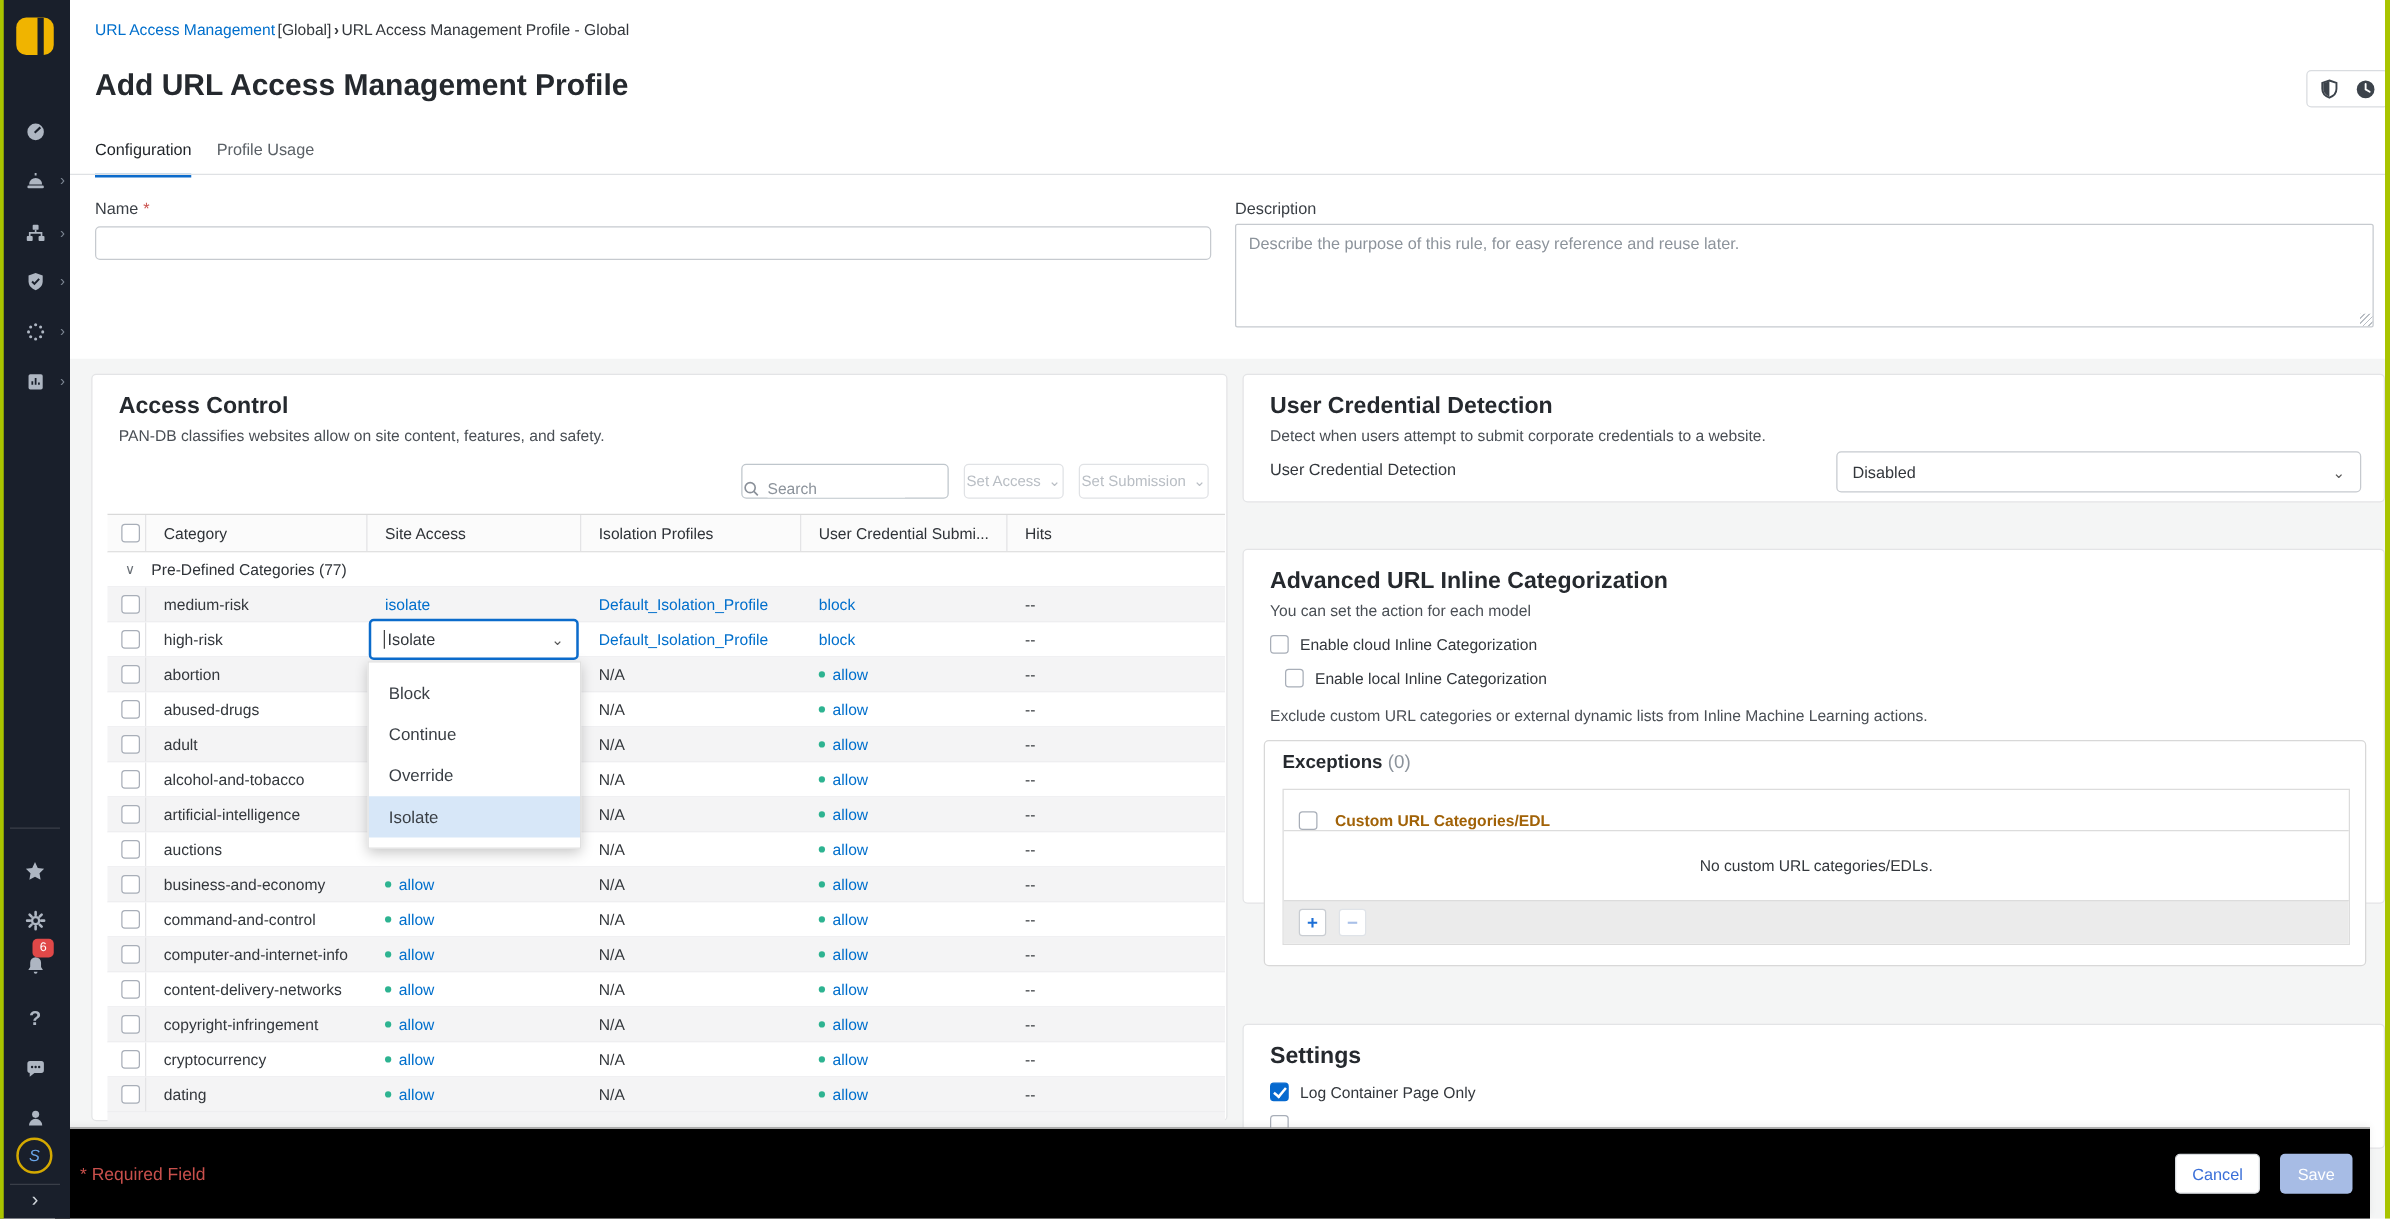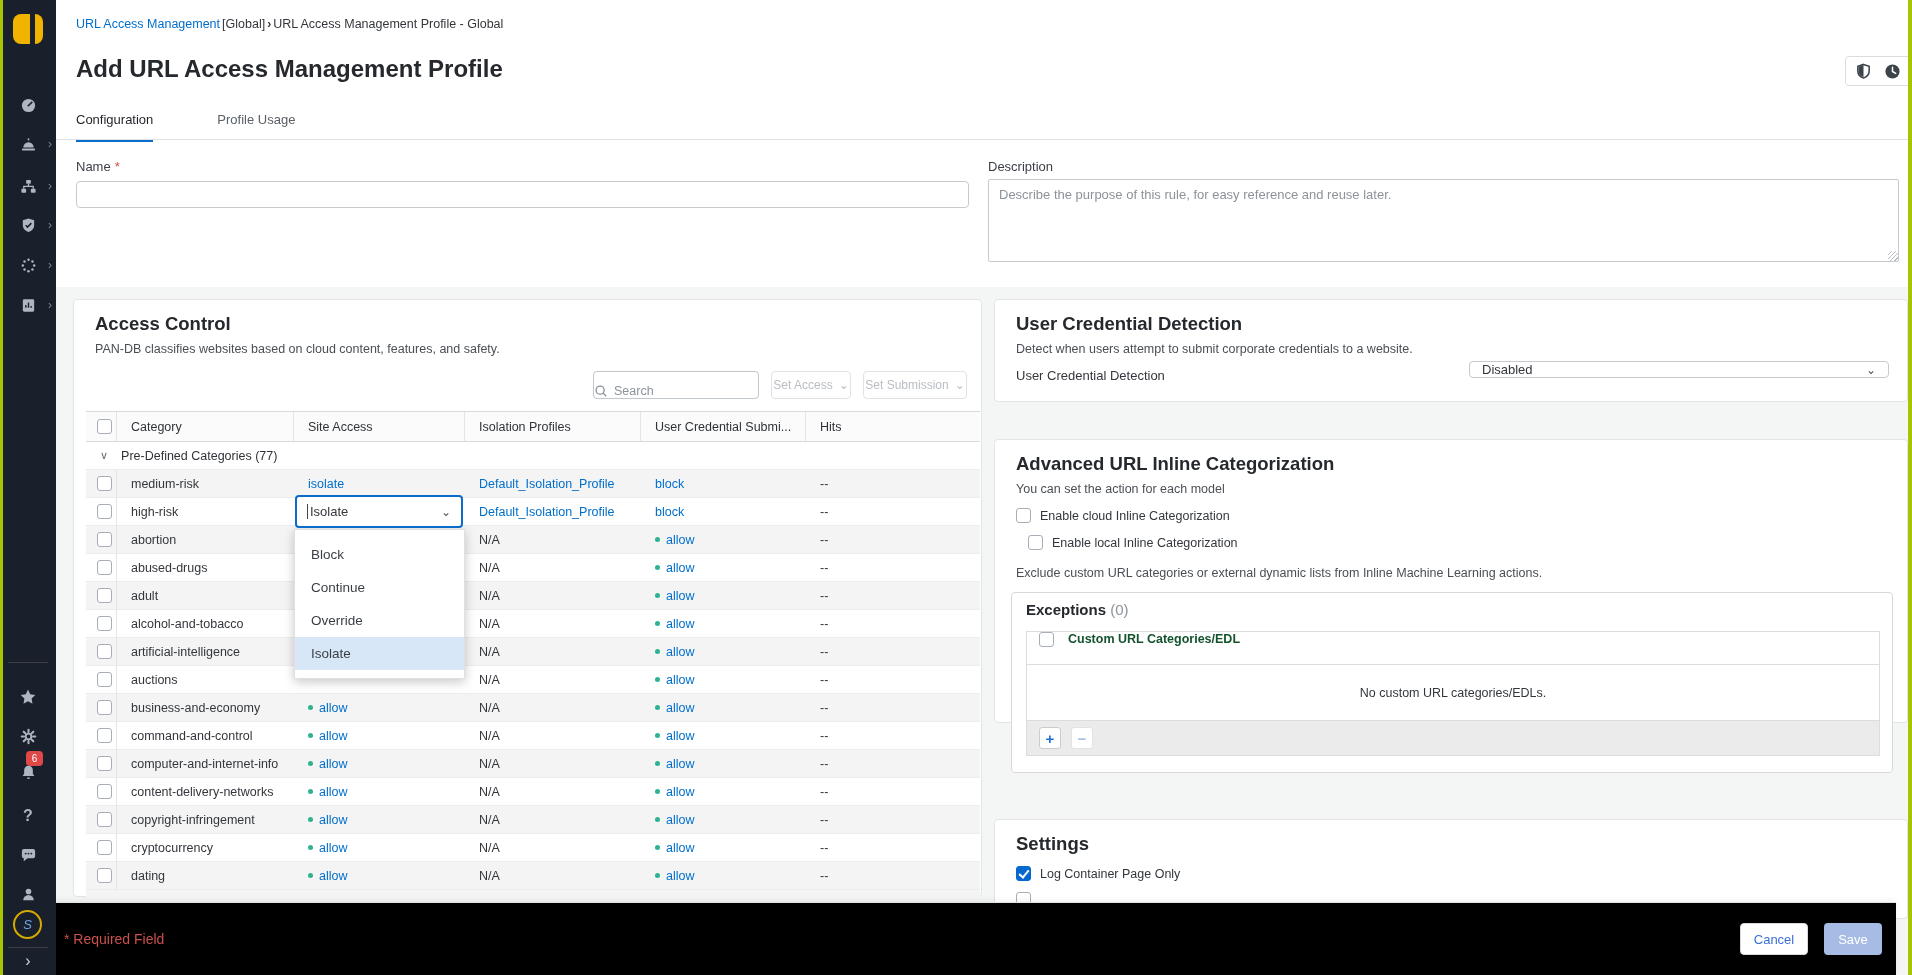--- a/index.html
+++ b/index.html
@@ -22,21 +22,21 @@
   .avatar{position:absolute;left:13px;top:910px;width:29px;height:29px;border-radius:50%;border:2px solid #d4a900;color:#6aa6e8;font-size:13px;font-style:italic;display:flex;align-items:center;justify-content:center}
   .collapse{position:absolute;left:0;top:952px;width:56px;text-align:center;color:#cfd4da;font-size:16px;cursor:pointer}
 
   
   .breadcrumb{position:absolute;left:76px;top:17px;font-size:12.5px;display:flex;gap:2px;align-items:center}
   .breadcrumb .lnk{color:#006fcc;cursor:pointer}
   .breadcrumb .sep{color:#33373c;font-size:12px;font-weight:bold}
   .page-title{position:absolute;left:76px;top:55px;font-size:24px;font-weight:600;color:#25292e}
   .hdr-actions{position:absolute;left:1845px;top:56px;height:30px;border:1px solid #d9dce0;border-radius:4px;display:flex;align-items:center;gap:12px;padding:0 9px;background:#fff}
   .hdr-actions svg{display:block;cursor:pointer}
-  .tabs{position:absolute;left:76px;top:112px;display:flex;gap:64px;font-size:13px}
+  .tabs{position:absolute;left:76px;top:112px;display:flex;gap:20px;font-size:13px}
   .tab{padding-bottom:12px;color:#5a6066;cursor:pointer}
   .tab.active{color:#1f2328;border-bottom:3px solid #0b6bcb}
   .tabline{position:absolute;left:56px;top:139px;width:1852px;border-top:1px solid #dfe1e4}
 
   .fld-label{position:absolute;font-size:13px;color:#3a3f45}
   .req{color:#c9504c;margin-left:4px}
   .name-input{position:absolute;left:76px;top:181px;width:893px;height:27px;border:1px solid #c6cacf;border-radius:4px;padding:0 8px;font-size:13px}
   .desc-area{position:absolute;left:988px;top:179px;width:911px;height:83px;border:1px solid #c6cacf;border-radius:2px;padding:7px 10px;font-size:13px;resize:none;color:#33373c}
   .desc-area::placeholder,.name-input::placeholder,.search-input::placeholder{color:#8c939b}
   .grip{position:absolute;left:1888px;top:251px;width:10px;height:10px;background:repeating-linear-gradient(-45deg,transparent 0 2px,#b9bec4 2px 3px)}
@@ -76,30 +76,30 @@
   .dropdown{position:absolute;left:220px;top:229px;width:171px;height:150px;background:#fff;border:1px solid #e0e0e0;box-shadow:0 3px 10px rgba(0,0,0,.22);z-index:20;overflow:hidden}
   .dd-item{height:33px;display:flex;align-items:center;padding-left:16px;font-size:13.5px;color:#3a3f45;cursor:pointer}
   .dd-item:first-child{margin-top:-25px}
   .dd-item.hl{background:#d7e7f8}
 
   
   .ucd-card{left:994px;top:299px;width:914px;height:103px}
   .ucd-label{position:absolute;left:21px;top:68px;font-size:13px;color:#33373c}
   .select{position:absolute;border:1px solid #c6cacf;border-radius:4px;background:#fff;display:flex;align-items:center;padding:0 12px;font-size:13px;color:#33373c;cursor:pointer}
   .select .schev{margin-left:auto;color:#555;font-size:12px}
-  .ucd-select{left:474px;top:61px;width:420px;height:17px}
+  .ucd-select{left:474px;top:61px;width:420px;height:33px}
 
   .adv-card{left:994px;top:439px;width:914px;height:284px}
   .ckrow{position:absolute;left:21px;display:flex;align-items:center;gap:9px;font-size:12.5px;color:#33373c}
   .adv-note{position:absolute;left:21px;top:126px;font-size:12.5px;color:#4a4f55}
   .exc-box{position:absolute;left:16px;top:152px;width:882px;height:181px;border:1px solid #d8d8d8;border-radius:4px;background:#fff}
   .exc-title{position:absolute;left:14px;top:8px;font-size:15px;font-weight:700;color:#25292e}
   .exc-count{font-weight:400;color:#8c939b}
   .exc-tbl{position:absolute;left:14px;top:38px;width:854px;border:1px solid #dcdcdc}
-  .exc-hrow{height:33px;display:flex;align-items:flex-start;gap:14px;padding-left:12px;border-bottom:1px solid #dcdcdc;font-size:12.5px;font-weight:700;color:#14532d}
+  .exc-hrow{height:33px;display:flex;align-items:flex-end;gap:14px;padding-left:12px;border-bottom:1px solid #dcdcdc;font-size:12.5px;font-weight:700;color:#a16207}
   .exc-empty{height:55px;display:flex;align-items:center;justify-content:center;font-size:12.5px;color:#33373c}
   .exc-foot{height:35px;background:#ebebeb;border-top:1px solid #dcdcdc;display:flex;align-items:center;gap:10px;padding-left:12px}
   .mini-btn{width:22px;height:22px;border-radius:3px;background:#fff;display:flex;align-items:center;justify-content:center;font-size:15px;font-weight:700;cursor:pointer}
   .mini-btn.add{border:1px solid #c9cdd2;color:#1d6fd6}
   .mini-btn.rem{border:1px solid #dfe3e8;color:#a9c0e8}
 
   .set-card{left:994px;top:819px;width:914px;height:100px;overflow:hidden}
 
   
   .footer{position:absolute;left:44px;top:902px;width:1852px;height:73px;background:#000000;border-top:1px solid #e2e2e2;box-shadow:0 -2px 6px rgba(0,0,0,.06);z-index:30;display:flex;align-items:center;justify-content:space-between;padding:0 14px 0 20px}
@@ -246,21 +246,21 @@
 <input class="name-input" value="" style="">
 
 <div class="fld-label" style="left:988px;top:159px">Description</div>
 <textarea class="desc-area" placeholder="Describe the purpose of this rule, for easy reference and reuse later." style=""></textarea>
 <div class="grip"></div>
 
 <div class="content-bg"></div>
 
 <div class="card ac-card">
   <div class="card-title">Access Control</div>
-  <div class="card-sub">PAN-DB classifies websites based on cloud content, features, and safety.</div>
+  <div class="card-sub">PAN-DB classifies websites allow on site content, features, and safety.</div>
 
   <div class="search-box">
     <svg width="14" height="14" viewBox="0 0 16 16">
       <circle cx="7" cy="7" r="4.6" fill="none" stroke="#8a9099" stroke-width="1.5"></circle>
       <path d="M10.4 10.4 14 14" stroke="#8a9099" stroke-width="1.5"></path>
     </svg>
     <input class="search-input" placeholder="Search" style="">
   </div>
   <div class="ghost-btn" style="left:697px;width:80px">
     <span>Set Access</span>

